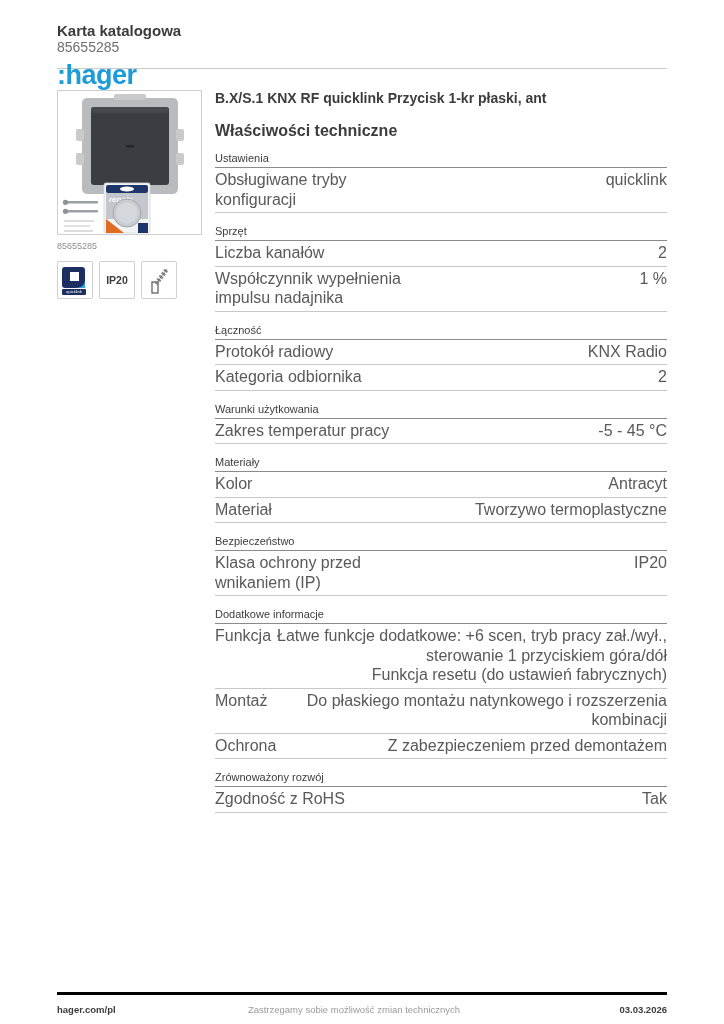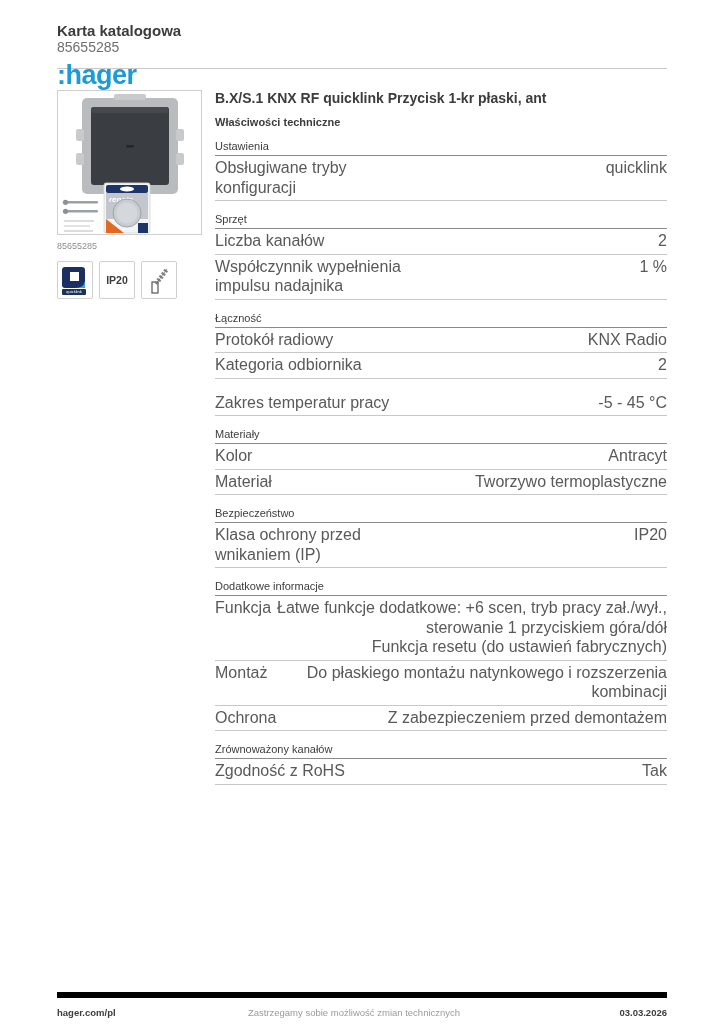--- a/index.html
+++ b/index.html
@@ -30,37 +30,37 @@
   }
   .img-caption { font-size:9px; color:#8d8d8d; margin-top:6px; }
   .badges { display:flex; gap:6px; margin-top:10px; }
   .badge {
     width:36px; height:38px; border:1px solid #cfcfcf; border-radius:2px;
     display:flex; align-items:center; justify-content:center; background:#fff; box-sizing:border-box;
   }
   .badge-ip { font-size:10.5px; font-weight:bold; color:#3c3c3c; }
   
   .prod-title { font-size:14px; font-weight:bold; color:#3c3c3c; }
-  .tech-heading { font-size:11px; font-weight:bold; margin-top:10px; color:#3c3c3c; }
+  .tech-heading { font-size:16px; font-weight:bold; margin-top:16px; color:#3c3c3c; }
   .section { margin-top:12px; }
   .section-title {
     font-size:11px; font-weight:normal; color:#3c3c3c;
     padding-bottom:3px; border-bottom:1px solid #8a8a8a;
   }
   .spec-row {
     display:flex; justify-content:space-between; align-items:flex-start;
     font-size:16px; color:#595959;
     padding:2px 0 3px 0; border-bottom:1px solid #c8c8c8; line-height:1.22;
   }
   .spec-label { flex:0 0 auto; max-width:48%; }
   .spec-value { flex:1 1 auto; text-align:right; white-space:pre-line; }
   
   .footer {
     position:absolute; left:57px; right:57px; top:992px;
-    border-top:6px solid #000000; padding-top:9px;
+    border-top:3px solid #000000; padding-top:9px;
     display:flex; justify-content:space-between; align-items:baseline;
     font-size:9.5px;
   }
   .footer-left  { font-weight:bold; color:#3c3c3c; }
   .footer-center{ color:#9a9a9a; position:absolute; left:0; right:16px; text-align:center; }
   .footer-right { font-weight:bold; color:#3c3c3c; }
 </style>
 </head>
 <body>
 
@@ -165,20 +165,21 @@
             <div class="spec-row">
               <span class="spec-label">Protokół radiowy</span>
               <span class="spec-value">KNX Radio</span>
             </div>
             <div class="spec-row">
               <span class="spec-label">Kategoria odbiornika</span>
               <span class="spec-value">2</span>
             </div>
           </div>
           <div class="section">
+            <div class="section-title">Warunki użytkowania</div>
             <div class="spec-row">
               <span class="spec-label">Zakres temperatur pracy</span>
               <span class="spec-value">-5 - 45 °C</span>
             </div>
           </div>
           <div class="section">
             <div class="section-title">Materiały</div>
             <div class="spec-row">
               <span class="spec-label">Kolor</span>
               <span class="spec-value">Antracyt</span>
@@ -207,21 +208,21 @@
               <span class="spec-label">Montaż</span>
               <span class="spec-value">Do płaskiego montażu natynkowego i rozszerzenia
 kombinacji</span>
             </div>
             <div class="spec-row">
               <span class="spec-label">Ochrona</span>
               <span class="spec-value">Z zabezpieczeniem przed demontażem</span>
             </div>
           </div>
           <div class="section">
-            <div class="section-title">Zrównoważony kanałów</div>
+            <div class="section-title">Zrównoważony rozwój</div>
             <div class="spec-row">
               <span class="spec-label">Zgodność z RoHS</span>
               <span class="spec-value">Tak</span>
             </div>
           </div>
         </div>
     </div>
 
   </div>
 

